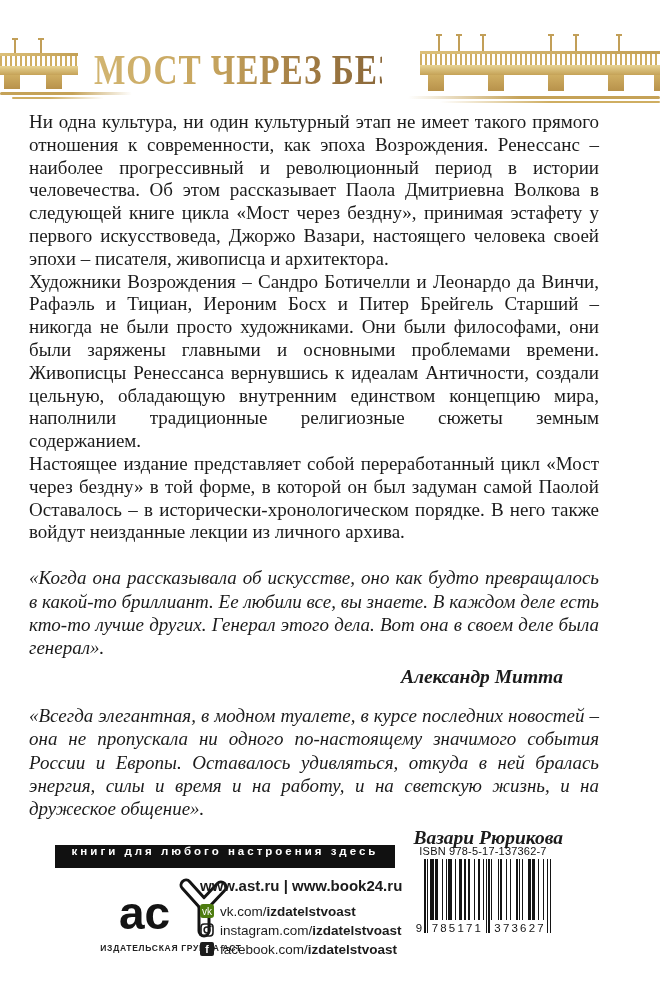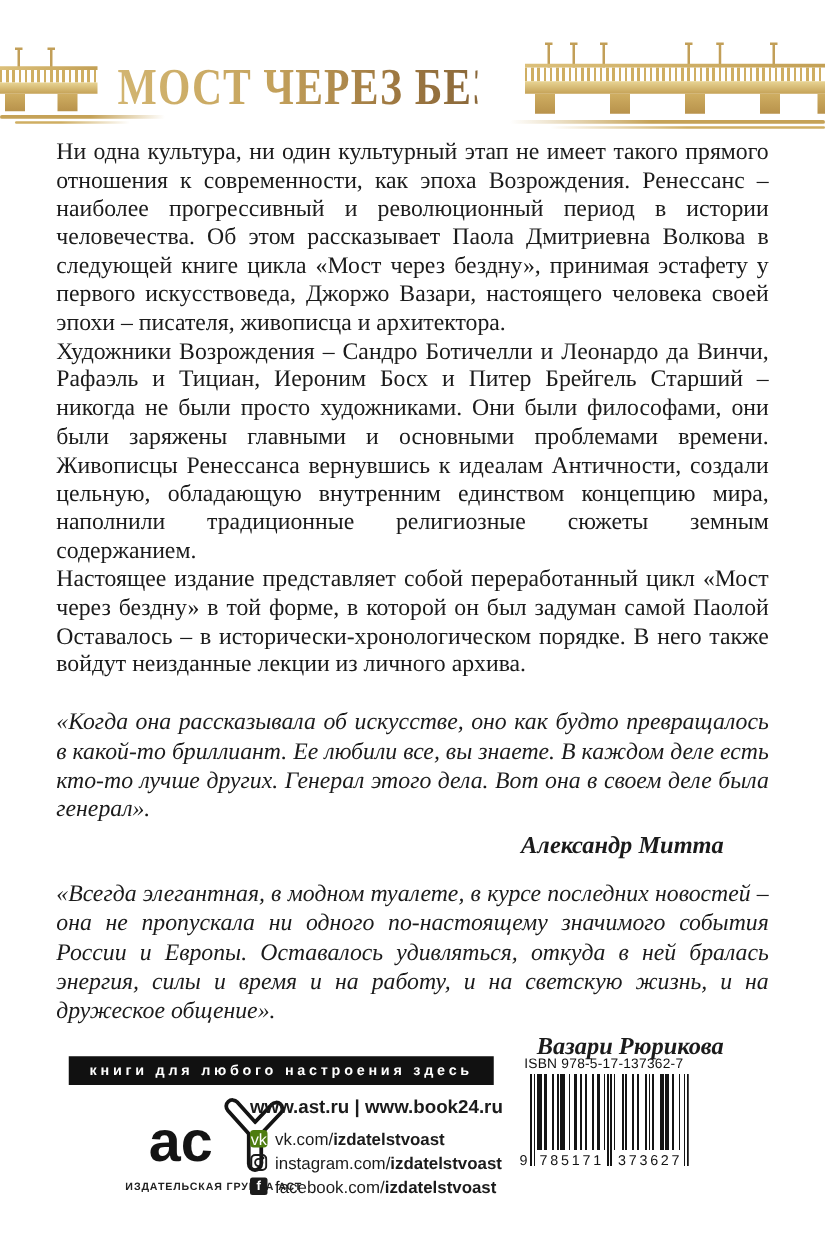--- a/index.html
+++ b/index.html
@@ -39,43 +39,43 @@
   #bridge-right .rail{top:18px;height:11px;} #bridge-right .deck{top:29px;height:10px;}
   #bridge-right .pr1{top:39px;left:8px;width:16px;height:16px;}
   #bridge-right .pr2{top:39px;left:68px;width:16px;height:16px;}
   #bridge-right .pr3{top:39px;left:128px;width:16px;height:16px;}
   #bridge-right .pr4{top:39px;left:188px;width:16px;height:16px;}
   #bridge-right .pr5{top:39px;left:234px;width:6px;height:16px;}
   #bridge-right .sh1{top:60px;left:-12px;right:0;background:linear-gradient(90deg,rgba(197,162,87,0),#c5a257 45%);}
   #bridge-right .sh2{top:65px;left:20px;width:220px;height:2px;background:linear-gradient(90deg,rgba(197,162,87,0),#cfae62 50%);}
 
   
-  .content{position:absolute;left:45px;top:111px;width:570px;}
+  .content{position:absolute;left:29px;top:111px;width:570px;}
   .para{margin:0;font-size:19px;line-height:22.8px;text-align:justify;}
   .quote{margin:22px 0 0 0;font-size:19px;line-height:23.4px;text-align:justify;font-style:italic;}
   .quote.q2{margin-top:16px;}
   .quote-author{margin:6px 0 0 0;font-size:19.5px;font-weight:bold;font-style:italic;
                 text-align:right;padding-right:36px;}
 
   
   .slogan-bar{position:absolute;left:55px;top:845px;width:340px;height:23px;background:#111;
-              color:#fff;display:flex;align-items:center;justify-content:center;
+              color:#fff;display:flex;align-items:flex-start;justify-content:center;
               font-family:"Liberation Sans",sans-serif;font-weight:bold;font-size:11.5px;
               letter-spacing:3px;white-space:nowrap;}
   .publisher{position:absolute;left:52px;top:872px;width:150px;text-align:center;margin-left:44px;}
   .publisher-caption{font-family:"Liberation Sans",sans-serif;font-weight:bold;font-size:8.5px;
               letter-spacing:.7px;color:#222;margin-top:1px;}
   .links{position:absolute;left:200px;top:877px;width:225px;}
   .websites{font-family:"Liberation Sans",sans-serif;font-weight:bold;font-size:15px;}
   .social-list{margin-top:9px;}
   .social-row{display:flex;align-items:center;gap:6px;height:16px;margin-top:3px;
               font-family:"Liberation Sans",sans-serif;font-size:13.5px;color:#1b1b1b;white-space:nowrap;}
   .handle{font-weight:bold;}
   .icon-box{width:14px;height:14px;flex:none;display:flex;align-items:center;justify-content:center;}
-  .icon-vk{background:#4d7c0f;border-radius:3px;color:#fff;font-size:13px;font-weight:normal;
+  .icon-vk{background:#4d7c0f;border-radius:3px;color:#fff;font-size:10px;font-weight:normal;
            font-family:"Liberation Sans",sans-serif;}
   .icon-fb{background:#1b1b1b;border-radius:2px;color:#fff;font-size:10.5px;font-weight:bold;
            font-family:"Liberation Sans",sans-serif;}
   .barcode-block{position:absolute;left:412px;top:845px;width:142px;text-align:center;}
   .isbn{font-family:"Liberation Sans",sans-serif;font-size:11px;color:#111;letter-spacing:.2px;}
   .barcode-block svg{display:block;margin:2px auto 0;}
 </style>
 </head>
 <body>
 

